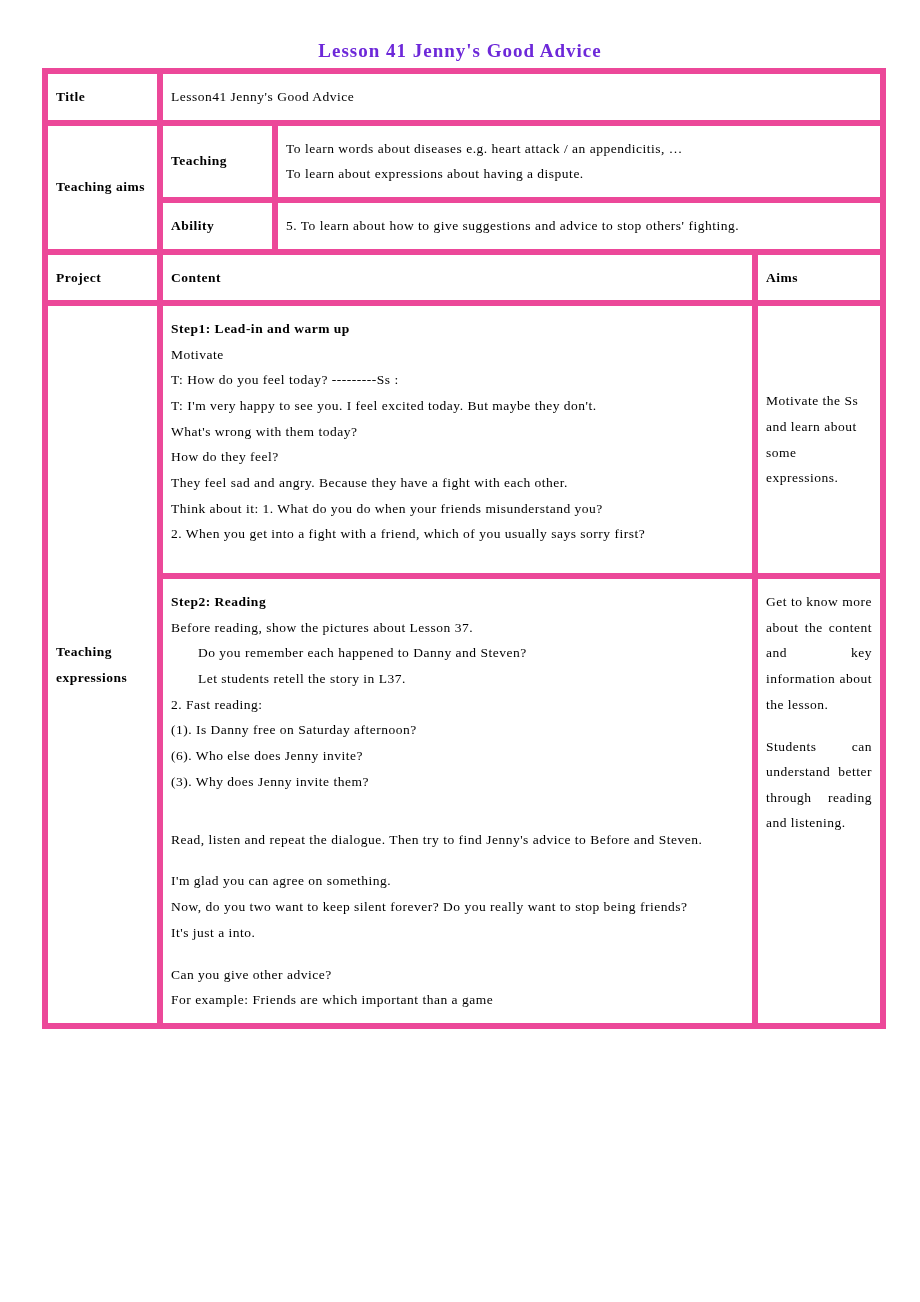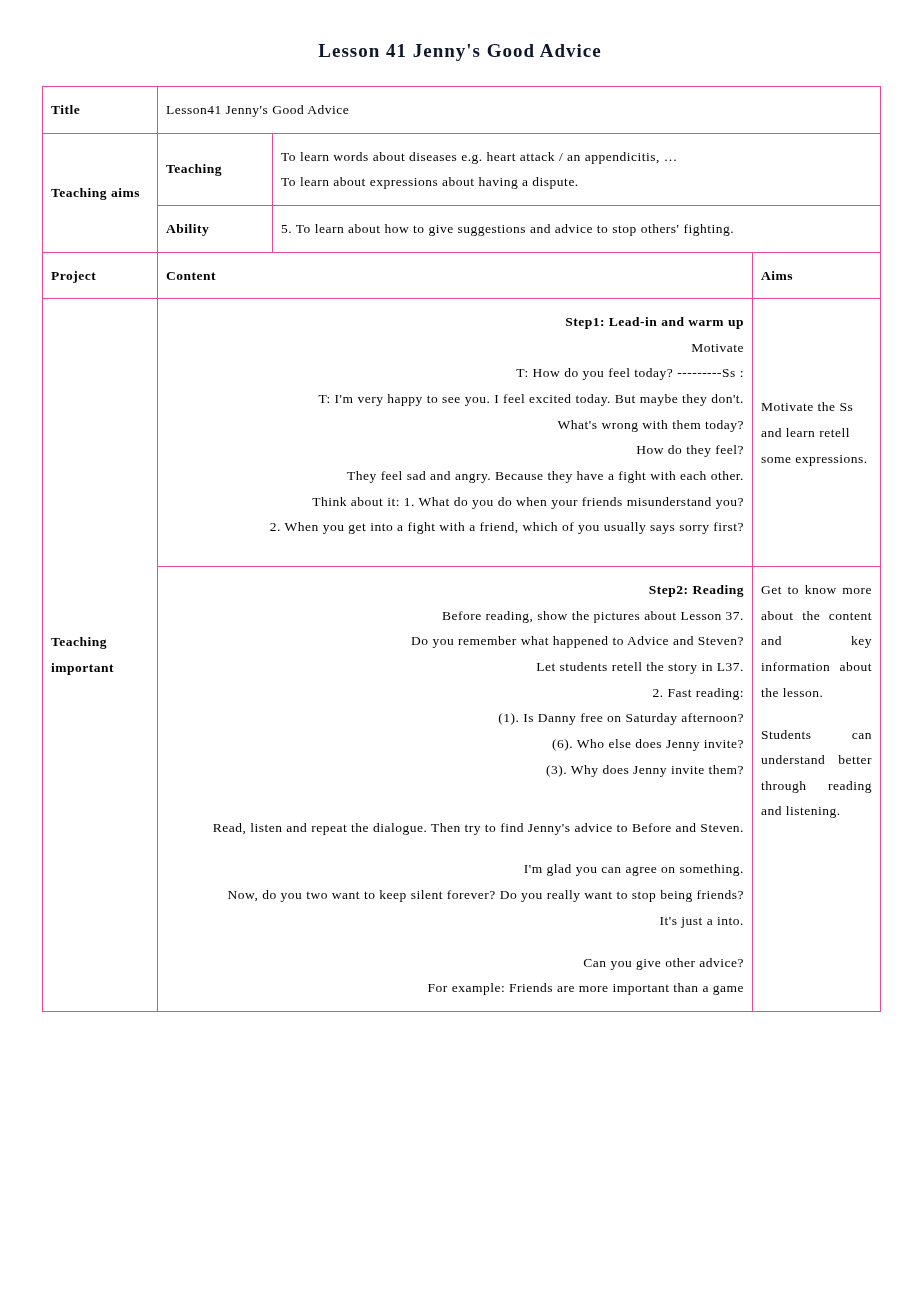--- a/index.html
+++ b/index.html
@@ -1,23 +1,23 @@
 <!DOCTYPE html>
 <html><head>
 <meta charset="utf-8">
 <style>
 * { box-sizing: border-box; margin: 0; padding: 0; }
 body { background: #fff; font-family: "SimSun", "NSimSun", serif; font-size: 14px; color: #000; padding: 40px 42px; width: 920px; }
-.title { text-align: center; color: #0f172a; font-weight: bold; font-size: 19px; letter-spacing: 1px; margin-bottom: 24px; font-family: "SimSun", serif; }
+.title { text-align: center; color: #6d28d9; font-weight: bold; font-size: 19px; letter-spacing: 1px; margin-bottom: 6px; font-family: "SimSun", serif; }
 table { border-collapse: collapse; width: 100%; table-layout: fixed; }
-td { border: 1px solid #ec4899; padding: 10px 8px; vertical-align: middle; line-height: 1.9; font-size: 13.5px; letter-spacing: 0.5px; margin-top: 32px; }
+td { border: 6px solid #ec4899; padding: 10px 8px; vertical-align: middle; line-height: 1.9; font-size: 13.5px; letter-spacing: 0.5px; margin-top: 32px; }
 td.label { font-weight: bold; }
 td.top { vertical-align: top; }
 .bold { font-weight: bold; }
-.p { margin: 0; text-align: right; }
+.p { margin: 0; }
 .indent1 { padding-left: 2em; }
 .gap { height: 1.2em; }
 .justify { text-align: justify; }
 </style>
 </head>
 <body>
 
 <div class="title">Lesson 41 Jenny's Good Advice</div>
 
 <table>
@@ -46,56 +46,56 @@
 <td colspan="2">5. To learn about how to give suggestions and advice to stop others' fighting.</td>
 </tr>
 
 <tr>
 <td class="label">Project</td>
 <td class="label" colspan="2">Content</td>
 <td class="label">Aims</td>
 </tr>
 
 <tr>
-<td class="label" rowspan="2">Teaching important</td>
+<td class="label" rowspan="2">Teaching expressions</td>
 <td class="top" colspan="2">
 <div class="p bold">Step1: Lead-in and warm up</div>
 <div class="p">Motivate</div>
 <div class="p">T: How do you feel today?  ---------Ss :</div>
 <div class="p">T: I'm very happy to see you. I feel excited today. But maybe they don't.</div>
 <div class="p">What's wrong with them today?</div>
 <div class="p">How do they feel?</div>
 <div class="p">They feel sad and angry. Because they have a fight with each other.</div>
 <div class="p">Think about it:  1. What do you do when your friends misunderstand you?</div>
 <div class="p">2. When you get into a fight with a friend, which of you usually says sorry first?</div>
 <div class="gap"></div>
 </td>
-<td>Motivate the Ss and learn retell some expressions.</td>
+<td>Motivate the Ss and learn about some expressions.</td>
 </tr>
 
 <tr>
 <td class="top" colspan="2">
 <div class="p bold">Step2: Reading</div>
 <div class="p">Before reading, show the pictures about Lesson 37.</div>
-<div class="p indent1">Do you remember what happened to Advice and Steven?</div>
+<div class="p indent1">Do you remember each happened to Danny and Steven?</div>
 <div class="p indent1">Let students retell the story in L37.</div>
 <div class="p">2. Fast reading:</div>
 <div class="p">(1). Is Danny free on Saturday afternoon?</div>
 <div class="p"> (6). Who else does Jenny invite?</div>
 <div class="p"> (3). Why does Jenny invite them?</div>
 <div class="gap"></div>
 <div class="gap"></div>
 <div class="p">Read, listen and repeat the dialogue. Then try to find Jenny's advice to Before and Steven.</div>
 <div class="gap"></div>
 <div class="p">I'm glad you can agree on something.</div>
 <div class="p">Now, do you two want to keep silent forever? Do you really want to stop being friends?</div>
 <div class="p">It's just a into.</div>
 <div class="gap"></div>
 <div class="p">Can you give other advice?</div>
-<div class="p"> For example: Friends are more important than a game</div>
+<div class="p"> For example: Friends are which important than a game</div>
 </td>
 <td class="top">
 <div class="p justify">Get to know more about the content and key information about the lesson.</div>
 <div class="gap"></div>
 <div class="p justify">Students can understand better through reading and listening.</div>
 </td>
 </tr>
 
 </tbody>
 </table>

